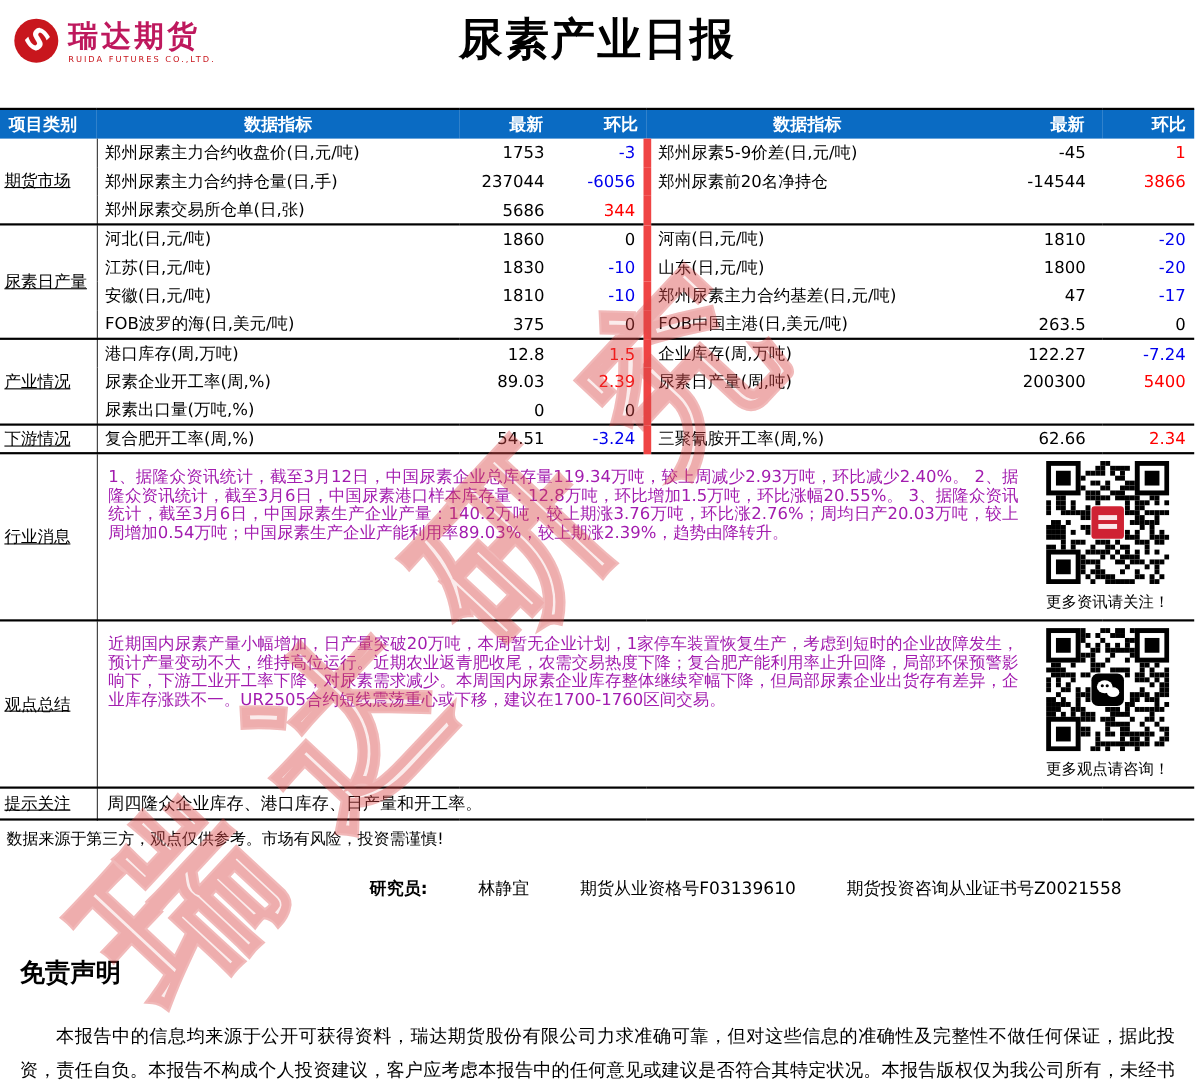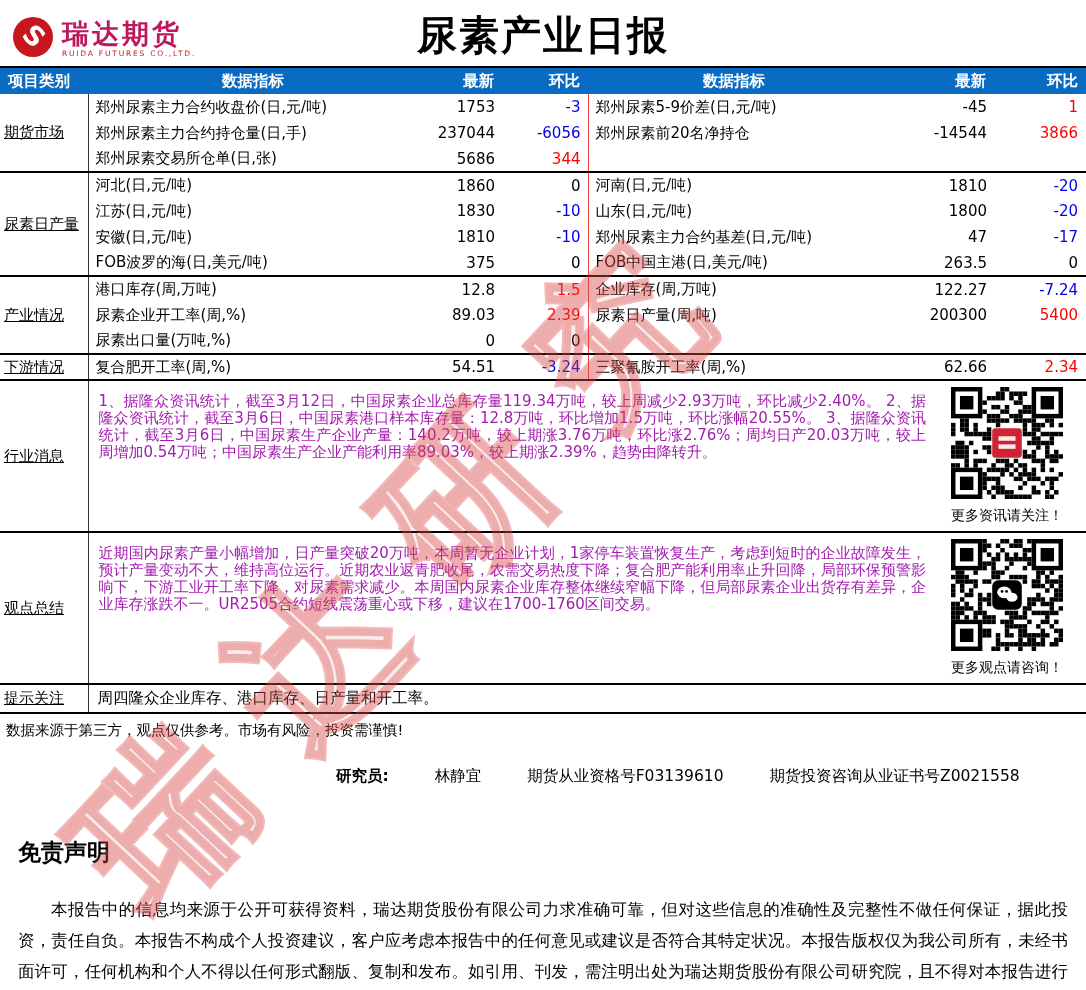--- a/index.html
+++ b/index.html
@@ -10,35 +10,35 @@
   
   .top { position:relative; height:66px; }
   .logo { position:absolute; left:10px; top:14px; display:flex; align-items:center; gap:6px; }
   .logo-text { display:flex; flex-direction:column; line-height:1; }
   .logo-cn { font-size:27px; font-weight:bold; color:#be185d; letter-spacing:3px; }
   .logo-en { font-size:7.5px; color:#c8161d; letter-spacing:1.8px; margin-top:3px; }
   .title { position:absolute; left:0; right:0; top:8px; text-align:center; font-size:40px; font-weight:bold; color:#000; letter-spacing:2px; }
   .date { position:absolute; right:8px; top:22px; font-size:27px; color:#0d0d1a; }
 
   
-  table.report { width:1086px; table-layout:fixed; border-collapse:collapse; border-top:2px solid #000; position:relative; }
+  table.report { width:1086px; table-layout:fixed; border-collapse:collapse; border-top:2px solid #000; position:relative;margin-top:32px; }
   thead th { background:#0a6bc3; color:#fff; font-weight:bold; font-size:15.5px; height:27px; padding:0 6px; }
   th.h-cat { text-align:left; padding-left:8px; }
   th.h-ind { text-align:center; }
   th.h-val, th.h-chg { text-align:right; }
   th.h-val { padding-right:16px; }
   th.h-chg { padding-right:8px; }
 
   tbody.grp { border-top:2.5px solid #000; }
   tbody.grp:first-of-type { border-top:none; }
   tbody.grp tr { height:26px; }
   td { font-size:15px; color:#000; padding:1px 4px; vertical-align:middle; }
   td.cat { text-align:left; border-right:1.3px solid #333; font-size:15px;text-decoration:underline; }
   td.ind { text-align:left; padding-left:7px; overflow:hidden; white-space:nowrap; }
-  td.ind2 { border-left:1px solid #ef4444; }
+  td.ind2 { border-left:7px solid #ef4444; }
   td.val { text-align:right; padding-right:15px; }
   td.chg { text-align:right; padding-right:7px; }
   td.chg-r { padding-right:8px; }
 
   tbody.special { border-top:2.5px solid #000; }
   td.special-cell { padding:4px 6px 4px 10px; vertical-align:top; }
   .special-flex { display:flex; align-items:stretch; }
   .long-text { flex:1; font-size:15px; line-height:17px; text-align:justify; color:#a21caf; padding-right:8px; padding-top:8px; }
   .news-h { height:142px; }
   .sum-h { height:142px; }

